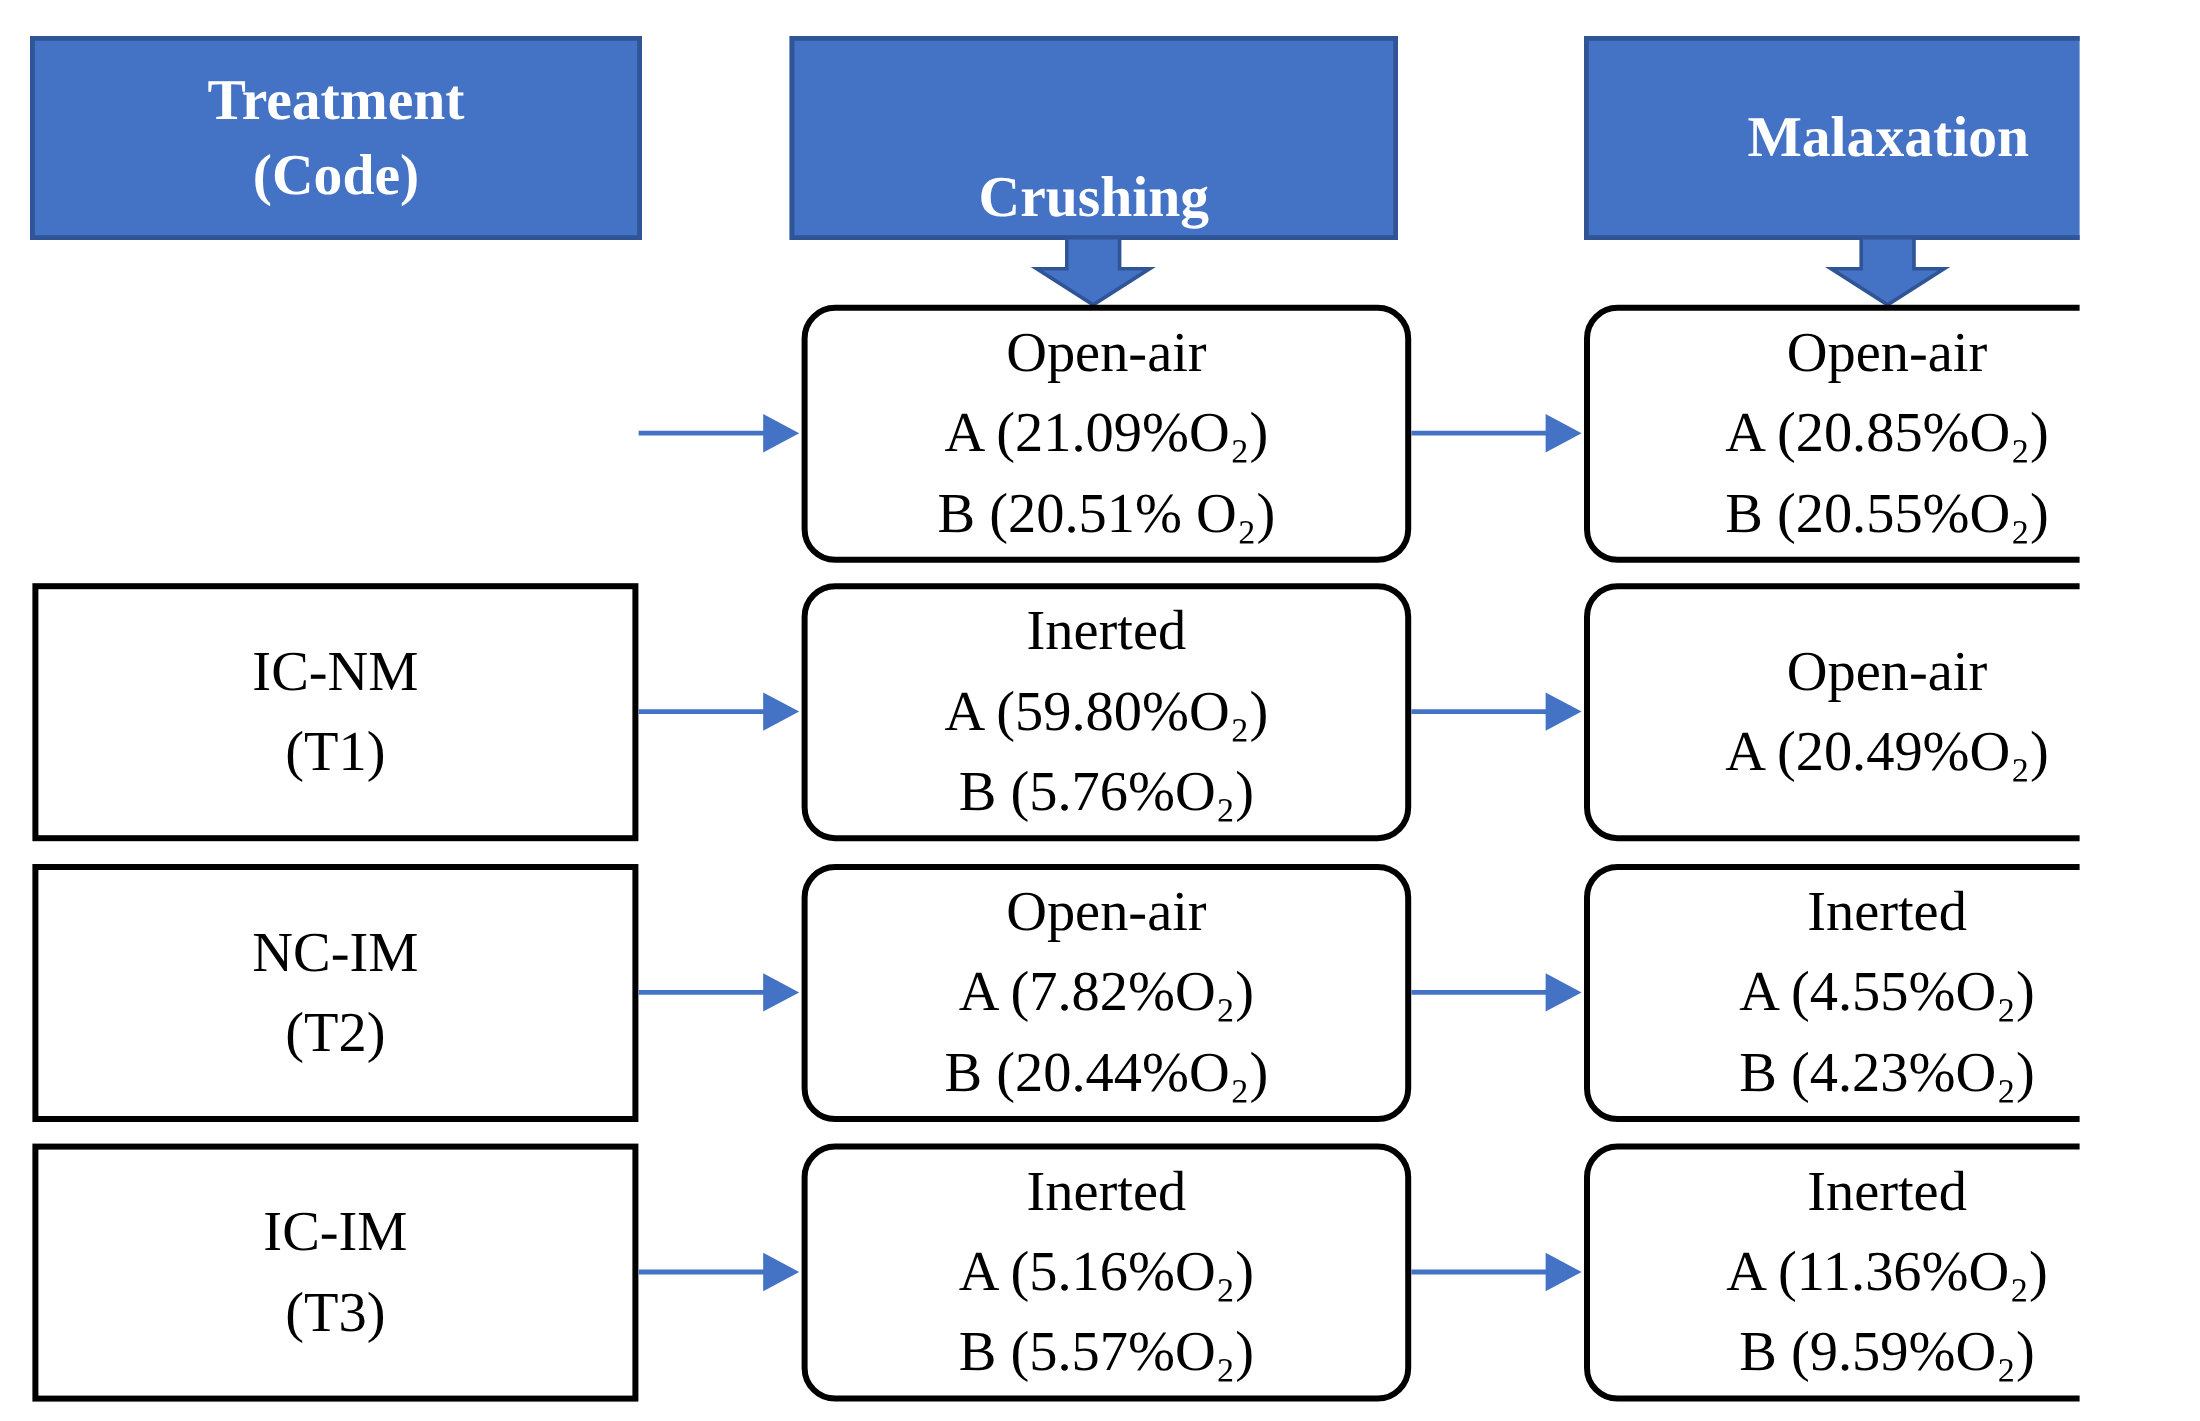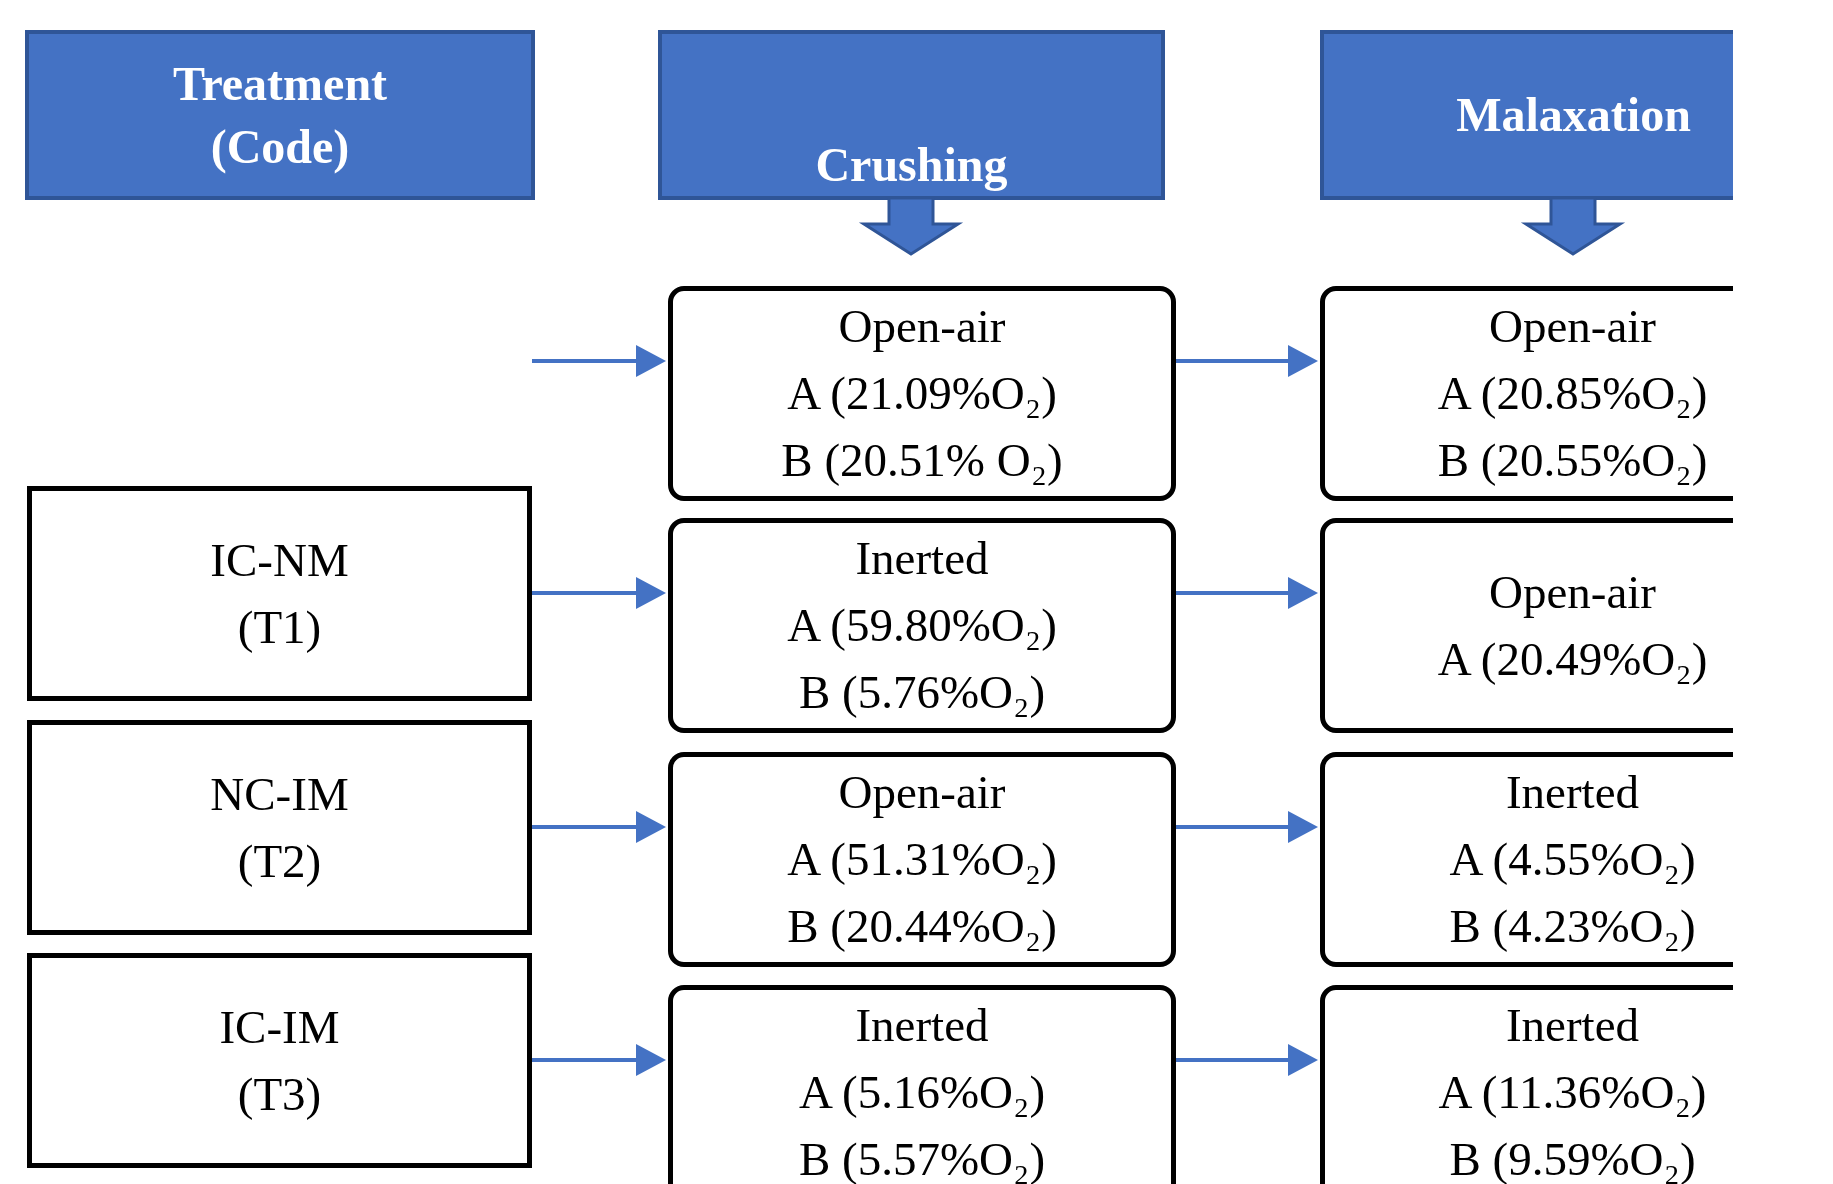--- a/index.html
+++ b/index.html
@@ -53,21 +53,21 @@
     box-sizing:border-box;
     background:#ffffff;
     border:5px solid var(--box-border);
     color:var(--text-color);
     font-size:47px;
     line-height:1.42;
     display:flex;flex-direction:column;
     align-items:center;justify-content:center;
     text-align:center;
   }
-  .cell.rounded{border-radius:16px;margin-top:32px;}
+  .cell.rounded{border-radius:28px;}
   .col-treat{left:27px;width:505px;}
   .col-crush{left:668px;width:508px;}
   .col-malax{left:1320px;width:505px;}
   .row-0{top:254px;height:215px;}
   .row-1{top:486px;height:215px;}
   .row-2{top:720px;height:215px;}
   .row-3{top:953px;height:215px;}
   
   .h-arrow{position:absolute;height:36px;}
   .h-arrow line{stroke:var(--arrow-color);stroke-width:4;}
@@ -147,21 +147,21 @@
   <div class="cell col-treat row-2">
     <span class="line">NC-IM</span>
     <span class="line">(T2)</span>
   </div>
   <svg class="h-arrow ha-1 ha-row-2" viewBox="0 0 136 36">
     <line x1="0" y1="18" x2="106" y2="18"></line>
       <polygon points="104,2 104,34 134,18"></polygon>
   </svg>
   <div class="cell rounded col-crush row-2">
     <span class="line">Open-air</span>
-    <span class="line">A (51.31%O₂)</span>
+    <span class="line">A (7.82%O₂)</span>
     <span class="line">B (20.44%O₂)</span>
   </div>
   <svg class="h-arrow ha-2 ha-row-2" viewBox="0 0 144 36">
     <line x1="0" y1="18" x2="114" y2="18"></line>
       <polygon points="112,2 112,34 142,18"></polygon>
   </svg>
   <div class="cell rounded col-malax row-2">
     <span class="line">Inerted</span>
     <span class="line">A (4.55%O₂)</span>
     <span class="line">B (4.23%O₂)</span>

